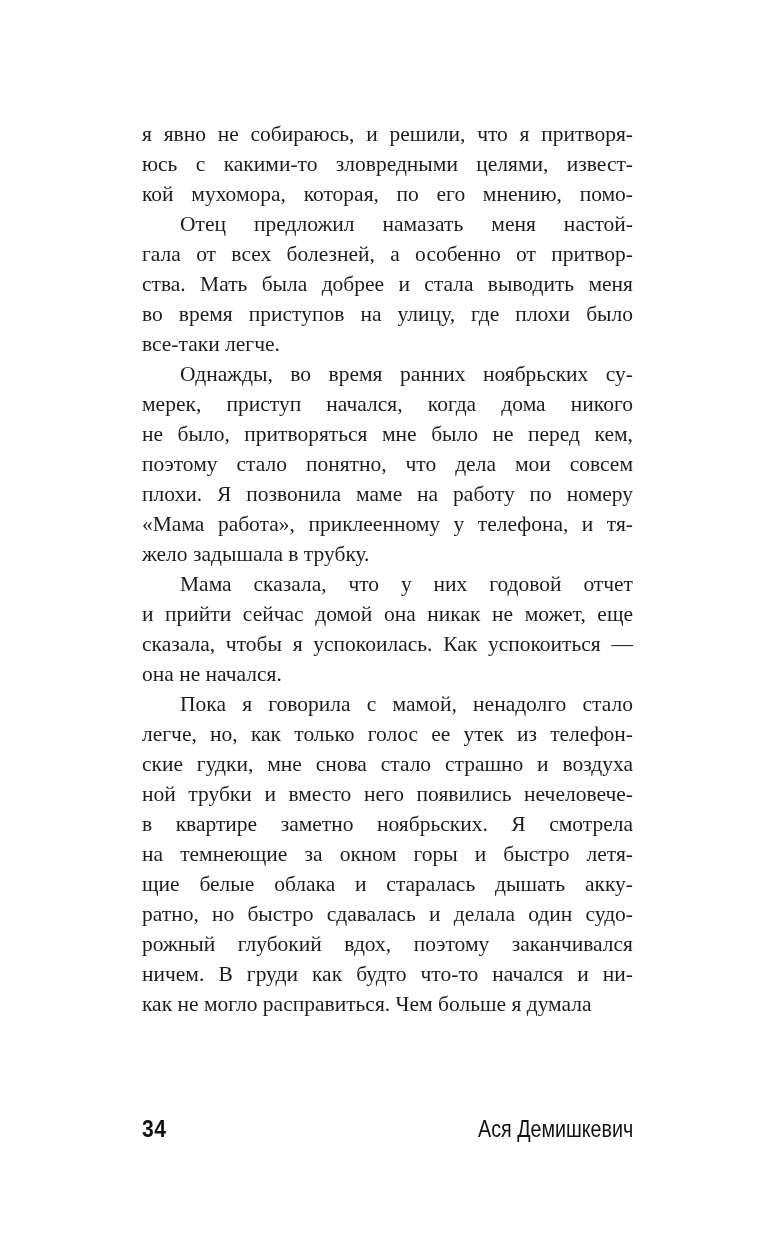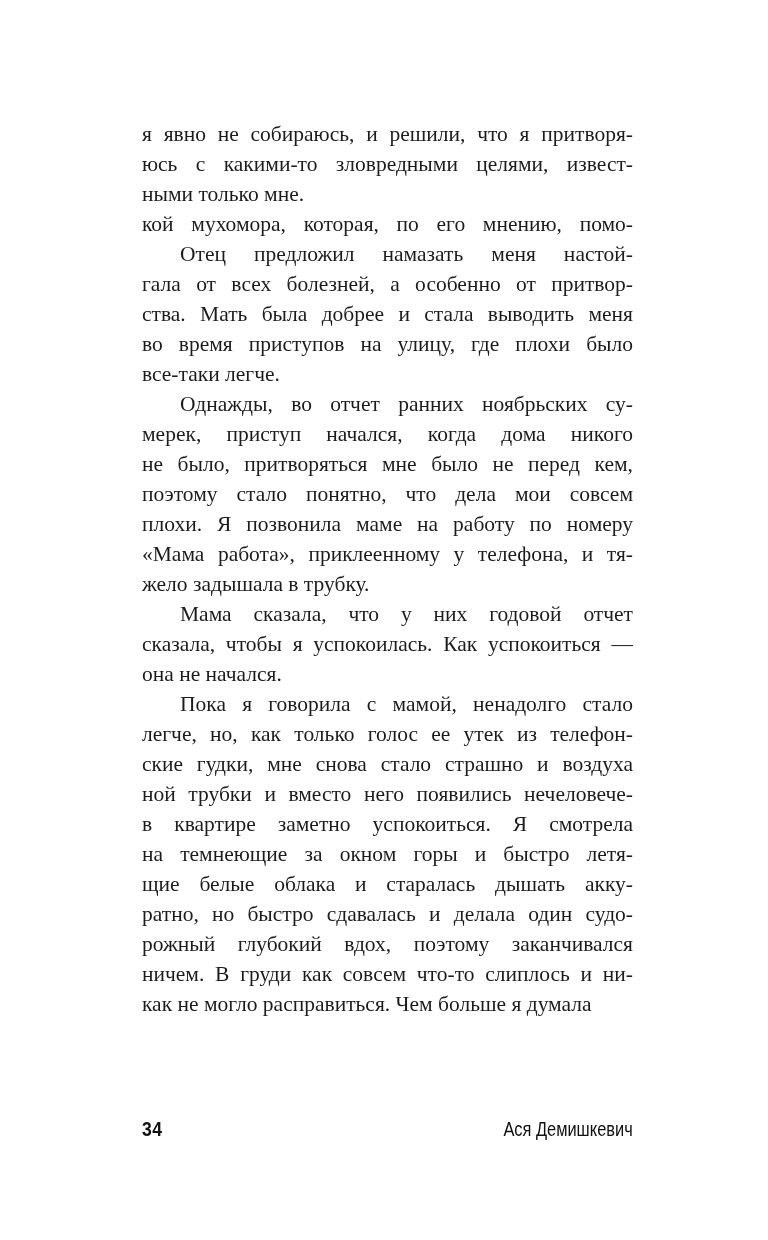--- a/index.html
+++ b/index.html
@@ -33,21 +33,21 @@
   }
   .footer {
     position: absolute;
     left: 142px;
     top: 1119px;
     width: 491px;
     display: flex;
     justify-content: space-between;
     align-items: flex-start;
     font-family: "Liberation Sans", sans-serif;
-    font-size: 20px;
+    font-size: 24px;
     line-height: 20px;
     color: #111111;
   }
   .page-num {
     font-weight: 700;
     letter-spacing: 0.5px;
     transform: scaleX(0.88);
     transform-origin: 0 50%;
   }
   .author {
@@ -57,46 +57,46 @@
     white-space: nowrap;
   }
 </style>
 </head>
 <body>
 
 <div class="page">
   <div class="text-block">
       <div class="line">я явно не собираюсь, и решили, что я притворя-</div>
       <div class="line">юсь с какими-то зловредными целями, извест-</div>
-      <div class="line last">ными только мне.</div>
       <div class="line">кой мухомора, которая, по его мнению, помо-</div>
       <div class="line indent">Отец предложил намазать меня настой-</div>
       <div class="line">гала от всех болезней, а особенно от притвор-</div>
       <div class="line">ства. Мать была добрее и стала выводить меня</div>
       <div class="line">во время приступов на улицу, где плохи было</div>
       <div class="line last">все-таки легче.</div>
-      <div class="line indent">Однажды, во отчет ранних ноябрьских су-</div>
+      <div class="line indent">Однажды, во время ранних ноябрьских су-</div>
       <div class="line">мерек, приступ начался, когда дома никого</div>
       <div class="line">не было, притворяться мне было не перед кем,</div>
       <div class="line">поэтому стало понятно, что дела мои совсем</div>
       <div class="line">плохи. Я позвонила маме на работу по номеру</div>
       <div class="line">«Мама работа», приклеенному у телефона, и тя-</div>
       <div class="line last">жело задышала в трубку.</div>
       <div class="line indent">Мама сказала, что у них годовой отчет</div>
+      <div class="line">и прийти сейчас домой она никак не может, еще</div>
       <div class="line">сказала, чтобы я успокоилась. Как успокоиться —</div>
       <div class="line last">она не начался.</div>
       <div class="line indent">Пока я говорила с мамой, ненадолго стало</div>
       <div class="line">легче, но, как только голос ее утек из телефон-</div>
       <div class="line">ские гудки, мне снова стало страшно и воздуха</div>
       <div class="line">ной трубки и вместо него появились нечеловече-</div>
-      <div class="line">в квартире заметно успокоиться. Я смотрела</div>
+      <div class="line">в квартире заметно ноябрьских. Я смотрела</div>
       <div class="line">на темнеющие за окном горы и быстро летя-</div>
       <div class="line">щие белые облака и старалась дышать акку-</div>
       <div class="line">ратно, но быстро сдавалась и делала один судо-</div>
       <div class="line">рожный глубокий вдох, поэтому заканчивался</div>
-      <div class="line">ничем. В груди как совсем что-то слиплось и ни-</div>
+      <div class="line">ничем. В груди как будто что-то начался и ни-</div>
       <div class="line last">как не могло расправиться. Чем больше я думала</div>
     </div>
   <div class="footer">
     <span class="page-num">34</span>
     <span class="author">Ася Демишкевич</span>
   </div>
 </div>
 
 </body></html>

